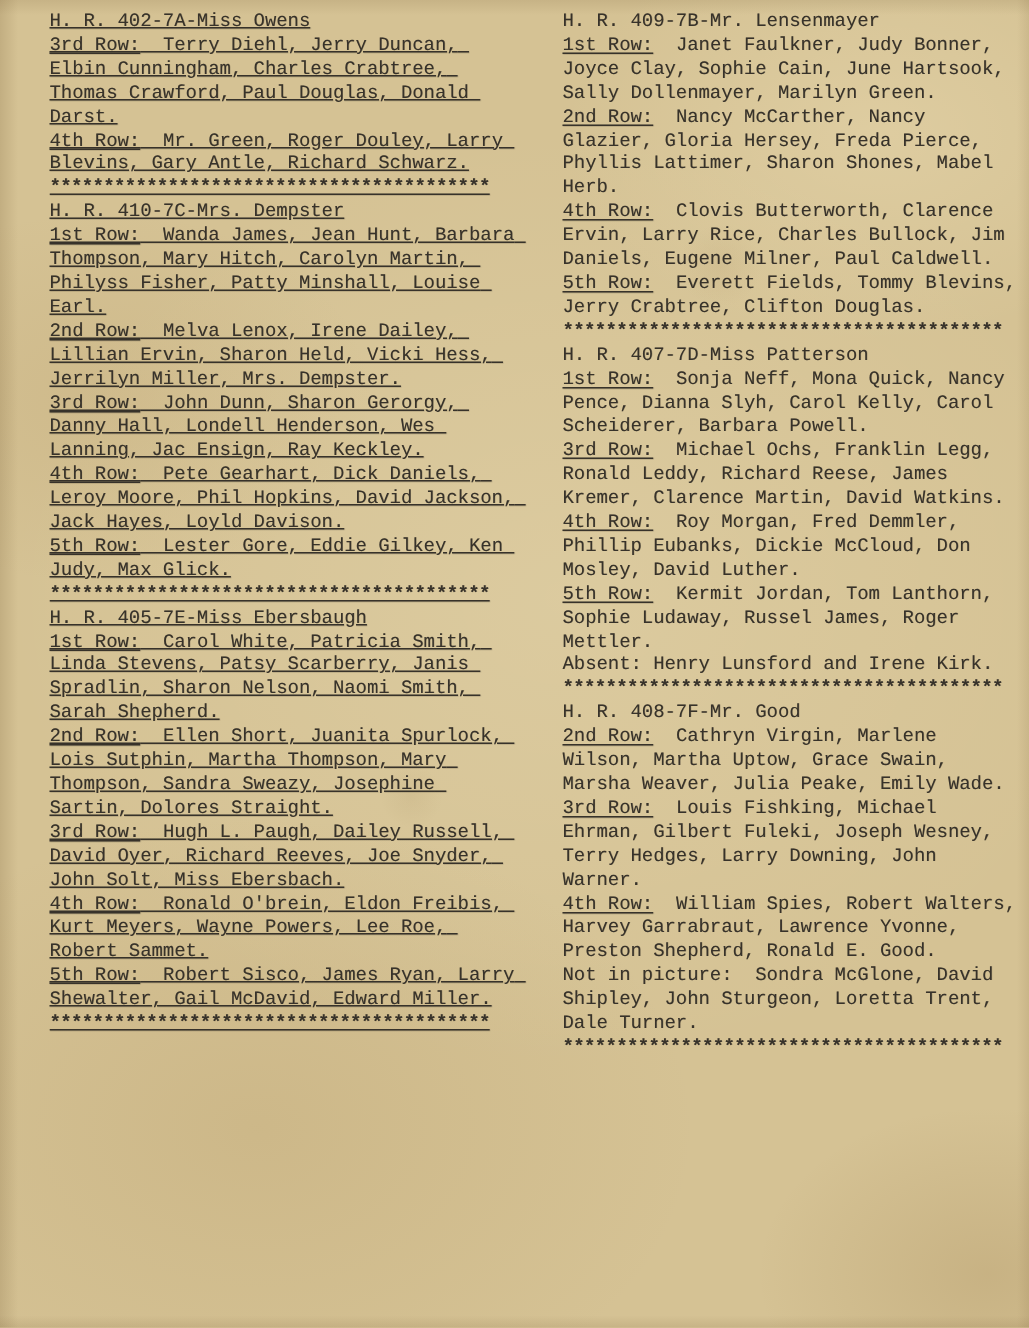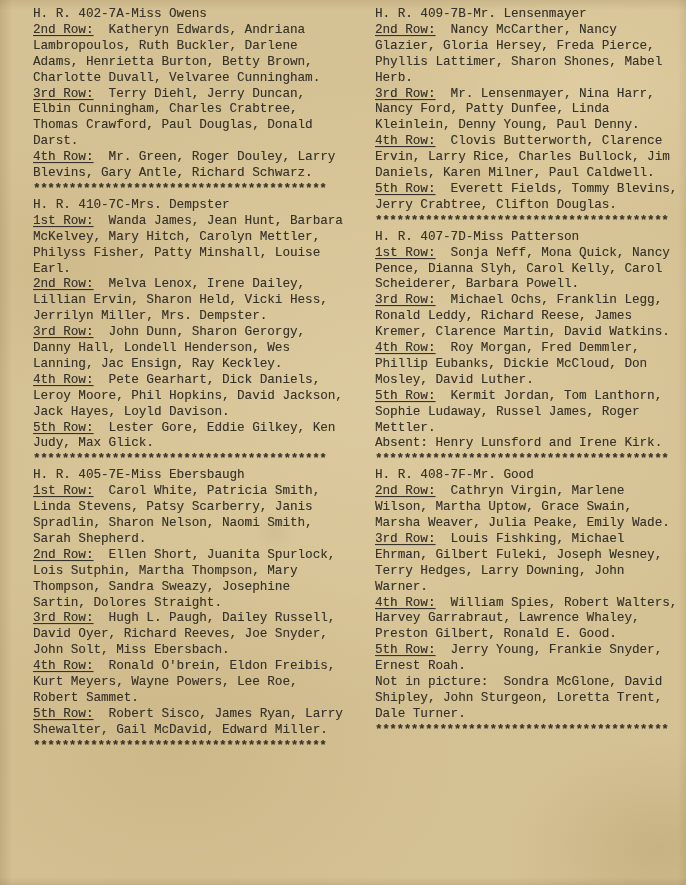--- a/index.html
+++ b/index.html
@@ -18,46 +18,45 @@
       radial-gradient(ellipse 220px 160px at 96% 96%, rgba(130,95,45,.16), transparent 70%),
       radial-gradient(circle 40px at 70% 20%, rgba(120,90,45,.08), transparent 70%),
       radial-gradient(circle 30px at 40% 60%, rgba(120,90,45,.08), transparent 70%);
     font-family:"Liberation Mono","DejaVu Sans Mono",monospace;
     font-size:12.6px;
     line-height:15.9px;
     color:#37322a;
     text-shadow:0.3px 0.3px 0 rgba(55,48,38,.35);
   }
   .col{position:absolute;top:7px;}
-  #col-left{left:33px;width:316px;}
+  #col-left{left:33px;width:316px;text-decoration:underline;}
   #col-right{left:375px;width:309px;}
   p{margin:0;white-space:pre-wrap;}
   .row-label.u{text-decoration:underline;text-underline-offset:2px;text-decoration-thickness:1px;}
   .divider{letter-spacing:-0.4px;font-weight:bold;overflow:hidden;white-space:nowrap;}
 </style>
 </head>
 <body>
 
 <div class="col" id="col-left">
   <div class="section">
     <p class="title">H. R. 402-7A-Miss Owens</p>
 
 
-  <p class="row"><span class="row-label u">2nd Row:</span><span class="row-names">  Katheryn Edwards, Andriana Lambropoulos, Ruth Buckler, Darlene Adams, Henrietta Burton, Betty Brown, Charlotte Duvall, Velvaree Cunningham.</span></p>
 
   <p class="row"><span class="row-label u">3rd Row:</span><span class="row-names">  Terry Diehl, Jerry Duncan, Elbin Cunningham, Charles Crabtree, Thomas Crawford, Paul Douglas, Donald Darst.</span></p>
 
   <p class="row"><span class="row-label u">4th Row:</span><span class="row-names">  Mr. Green, Roger Douley, Larry Blevins, Gary Antle, Richard Schwarz.</span></p>
 <p class="divider">*****************************************</p>
     </div>
 
   <div class="section">
     <p class="title">H. R. 410-7C-Mrs. Dempster</p>
 
-  <p class="row"><span class="row-label u">1st Row:</span><span class="row-names">  Wanda James, Jean Hunt, Barbara McKelvey, Mary Hitch, Carolyn Mettler, Philyss Fisher, Patty Minshall, Louise Earl.</span></p>
+  <p class="row"><span class="row-label u">1st Row:</span><span class="row-names">  Wanda James, Jean Hunt, Barbara Thompson, Mary Hitch, Carolyn Martin, Philyss Fisher, Patty Minshall, Louise Earl.</span></p>
 
   <p class="row"><span class="row-label u">2nd Row:</span><span class="row-names">  Melva Lenox, Irene Dailey, Lillian Ervin, Sharon Held, Vicki Hess, Jerrilyn Miller, Mrs. Dempster.</span></p>
 
   <p class="row"><span class="row-label u">3rd Row:</span><span class="row-names">  John Dunn, Sharon Gerorgy, Danny Hall, Londell Henderson, Wes Lanning, Jac Ensign, Ray Keckley.</span></p>
 
   <p class="row"><span class="row-label u">4th Row:</span><span class="row-names">  Pete Gearhart, Dick Daniels, Leroy Moore, Phil Hopkins, David Jackson, Jack Hayes, Loyld Davison.</span></p>
 
   <p class="row"><span class="row-label u">5th Row:</span><span class="row-names">  Lester Gore, Eddie Gilkey, Ken Judy, Max Glick.</span></p>
 <p class="divider">*****************************************</p>
     </div>
@@ -74,26 +73,26 @@
   <p class="row"><span class="row-label u">4th Row:</span><span class="row-names">  Ronald O'brein, Eldon Freibis, Kurt Meyers, Wayne Powers, Lee Roe, Robert Sammet.</span></p>
 
   <p class="row"><span class="row-label u">5th Row:</span><span class="row-names">  Robert Sisco, James Ryan, Larry Shewalter, Gail McDavid, Edward Miller.</span></p>
 <p class="divider">*****************************************</p>
     </div>
 </div>
 <div class="col" id="col-right">
   <div class="section">
     <p class="title">H. R. 409-7B-Mr. Lensenmayer</p>
 
+  <p class="row"><span class="row-label u">1st Row:</span><span class="row-names">  Janet Faulkner, Judy Bonner, Joyce Clay, Sophie Cain, June Hartsook, Sally Dollenmayer, Marilyn Green.</span></p>
 
   <p class="row"><span class="row-label u">2nd Row:</span><span class="row-names">  Nancy McCarther, Nancy Glazier, Gloria Hersey, Freda Pierce, Phyllis Lattimer, Sharon Shones, Mabel Herb.</span></p>
 
-  <p class="row"><span class="row-label u">3rd Row:</span><span class="row-names">  Mr. Lensenmayer, Nina Harr, Nancy Ford, Patty Dunfee, Linda Kleinlein, Denny Young, Paul Denny.</span></p>
 
-  <p class="row"><span class="row-label u">4th Row:</span><span class="row-names">  Clovis Butterworth, Clarence Ervin, Larry Rice, Charles Bullock, Jim Daniels, Karen Milner, Paul Caldwell.</span></p>
+  <p class="row"><span class="row-label u">4th Row:</span><span class="row-names">  Clovis Butterworth, Clarence Ervin, Larry Rice, Charles Bullock, Jim Daniels, Eugene Milner, Paul Caldwell.</span></p>
 
   <p class="row"><span class="row-label u">5th Row:</span><span class="row-names">  Everett Fields, Tommy Blevins, Jerry Crabtree, Clifton Douglas.</span></p>
 <p class="divider">*****************************************</p>
     </div>
 
   <div class="section">
     <p class="title">H. R. 407-7D-Miss Patterson</p>
 
   <p class="row"><span class="row-label u">1st Row:</span><span class="row-names">  Sonja Neff, Mona Quick, Nancy Pence, Dianna Slyh, Carol Kelly, Carol Scheiderer, Barbara Powell.</span></p>
 
@@ -109,20 +108,19 @@
     </div>
 
   <div class="section">
     <p class="title">H. R. 408-7F-Mr. Good</p>
 
 
   <p class="row"><span class="row-label u">2nd Row:</span><span class="row-names">  Cathryn Virgin, Marlene Wilson, Martha Uptow, Grace Swain, Marsha Weaver, Julia Peake, Emily Wade.</span></p>
 
   <p class="row"><span class="row-label u">3rd Row:</span><span class="row-names">  Louis Fishking, Michael Ehrman, Gilbert Fuleki, Joseph Wesney, Terry Hedges, Larry Downing, John Warner.</span></p>
 
-  <p class="row"><span class="row-label u">4th Row:</span><span class="row-names">  William Spies, Robert Walters, Harvey Garrabraut, Lawrence Whaley, Preston Gilbert, Ronald E. Good.</span></p>
+  <p class="row"><span class="row-label u">4th Row:</span><span class="row-names">  William Spies, Robert Walters, Harvey Garrabraut, Lawrence Yvonne, Preston Shepherd, Ronald E. Good.</span></p>
 
-  <p class="row"><span class="row-label u">5th Row:</span><span class="row-names">  Jerry Young, Frankie Snyder, Ernest Roah.</span></p>
 
   <p class="row"><span class="row-label">Not in picture:</span><span class="row-names">  Sondra McGlone, David Shipley, John Sturgeon, Loretta Trent, Dale Turner.</span></p>
 <p class="divider">*****************************************</p>
     </div>
 </div>
 
 </body></html>

